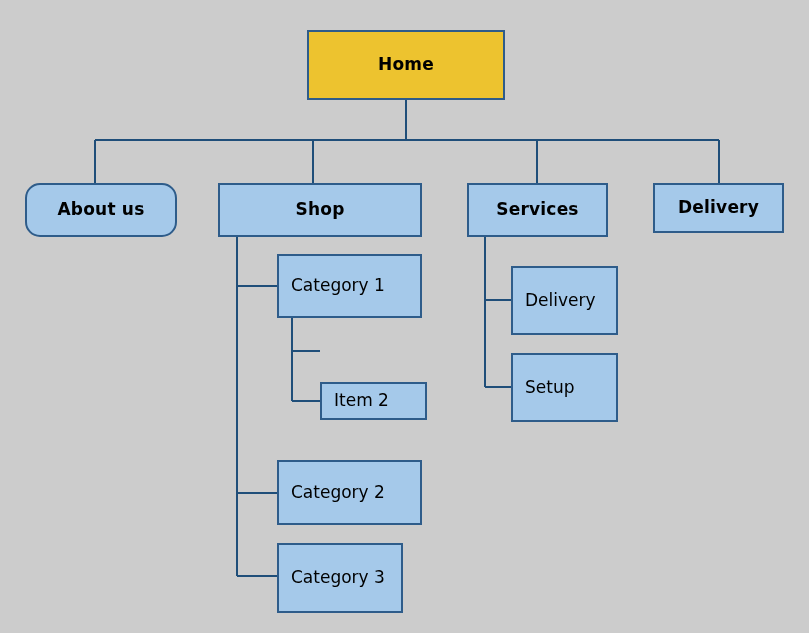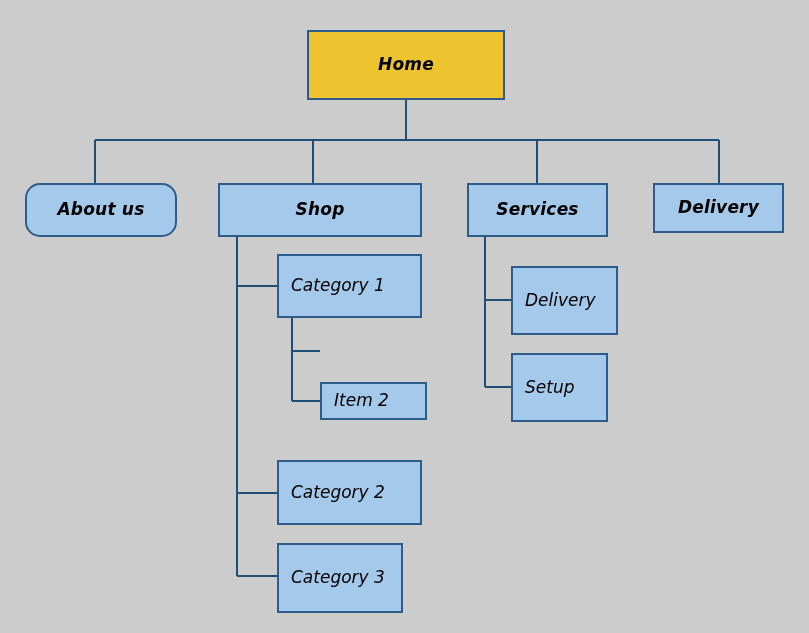--- a/index.html
+++ b/index.html
@@ -27,21 +27,20 @@
   }
   .node {
     position: absolute;
     box-sizing: border-box;
     border: 2px solid #2e5c8a;
     background: #a5c9ea;
     color: #000000;
     display: flex;
     align-items: center;
     overflow: hidden;
-    font-style: italic;
   }
   .node.root {
     background: #edc32f;
   }
   .node.centered {
     justify-content: center;
   }
   .node.lead {
     justify-content: flex-start;
     padding-left: 12px;
@@ -126,17 +125,17 @@
   </div>
 
   <div class="node lead plain" style="left:277px; top:543px; width:126px; height:70px;">
     <span class="label">Category 3</span>
   </div>
 
   <div class="node lead plain" style="left:511px; top:266px; width:107px; height:69px;text-align:right;">
     <span class="label">Delivery</span>
   </div>
 
-  <div class="node lead plain" style="left:511px; top:353px; width:97px; height:69px;">
+  <div class="node lead plain" style="left:511px; top:353px; width:107px; height:69px;">
     <span class="label">Setup</span>
   </div>
 
 </div>
 
 </body></html>

